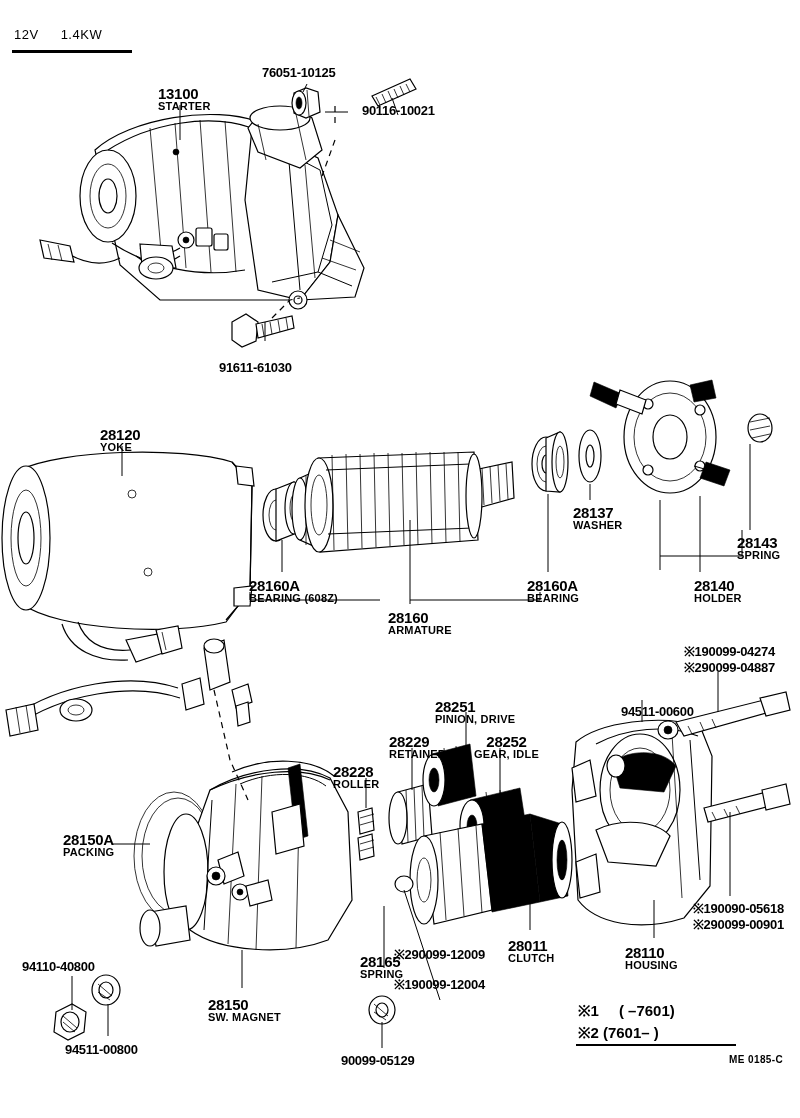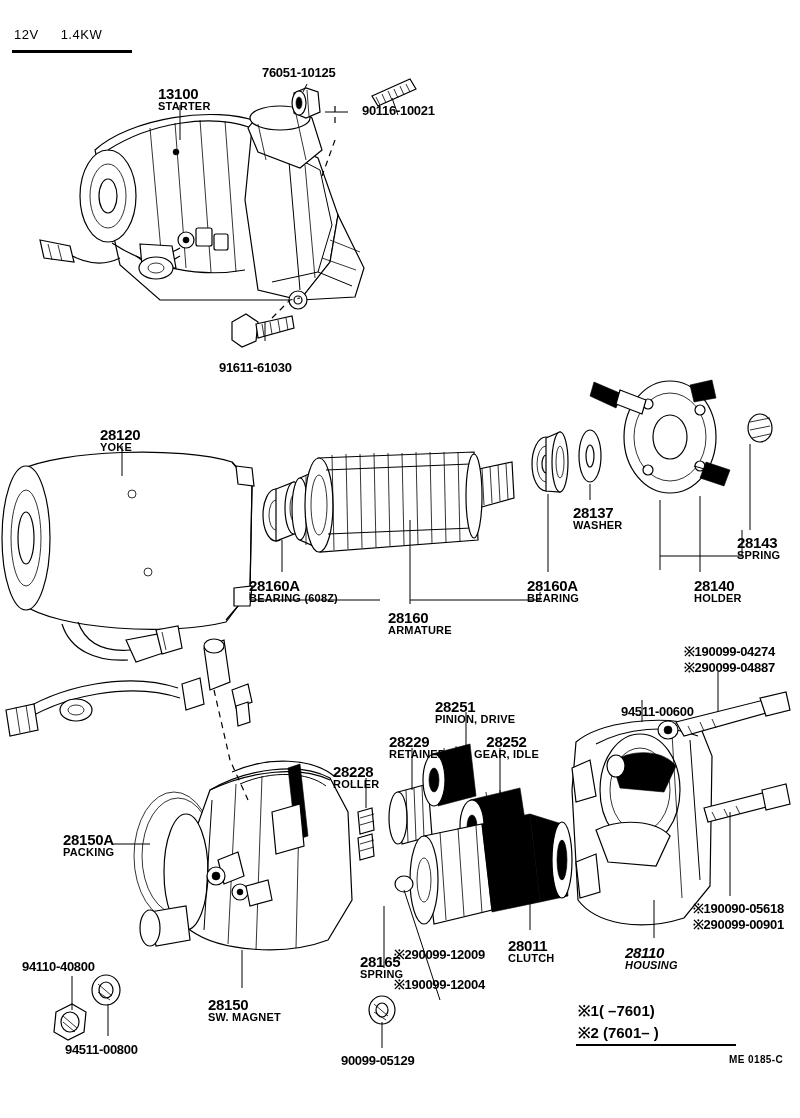--- a/index.html
+++ b/index.html
@@ -461,21 +461,21 @@
       <div class="nm">PACKING</div>
     </div>
     <div class="lbl" style="left: 360px; top: 954px;">
       <div class="pn">28165</div>
       <div class="nm">SPRING</div>
     </div>
     <div class="lbl" style="left: 508px; top: 938px;">
       <div class="pn">28011</div>
       <div class="nm">CLUTCH</div>
     </div>
-    <div class="lbl" style="left: 625px; top: 945px; font-style: italic;">
+    <div class="lbl" style="left: 625px; top: 945px;">
       <div class="pn">28110</div>
       <div class="nm">HOUSING</div>
     </div>
     <div class="lbl" style="left: 208px; top: 997px;">
       <div class="pn">28150</div>
       <div class="nm">SW. MAGNET</div>
     </div>
     <div class="lbl" style="left: 22px; top: 960px;">
       <div class="pn sm">94110-40800</div>
     </div>
@@ -488,16 +488,16 @@
   </div>
 <div id="starred">
     <div class="lbl pn sm" style="left: 684px; top: 645px;"><span>※1</span><span>90099-04274</span></div>
     <div class="lbl pn sm" style="left: 684px; top: 661px;"><span>※2</span><span>90099-04887</span></div>
     <div class="lbl pn sm" style="left: 693px; top: 902px;"><span>※1</span><span>90090-05618</span></div>
     <div class="lbl pn sm" style="left: 693px; top: 918px;"><span>※2</span><span>90099-00901</span></div>
     <div class="lbl pn sm" style="left: 394px; top: 978px; text-align: right;"><span>※1</span><span>90099-12004</span></div>
     <div class="lbl pn sm" style="left: 394px; top: 948px;"><span>※2</span><span>90099-12009</span></div>
   </div>
 
-<div class="foot" id="footnote-0" style="left:578px;top:1000px;"><span>※1</span><span style="margin-left: 0;">(      –7601)</span></div>
+<div class="foot" id="footnote-0" style="left:578px;top:1000px;"><span>※1</span><span style="margin-left: 20px;">(      –7601)</span></div>
 <div class="foot" id="footnote-1" style="left:578px;top:1022px;"><span>※2</span><span style="margin-left: 4px;">(7601–      )</span></div>
 <div class="footline" style="left:576px;top:1044px;width:160px;"></div>
 <div class="mecode" style="left:729px;top:1054px;">ME 0185-C</div>
 
 </body></html>

